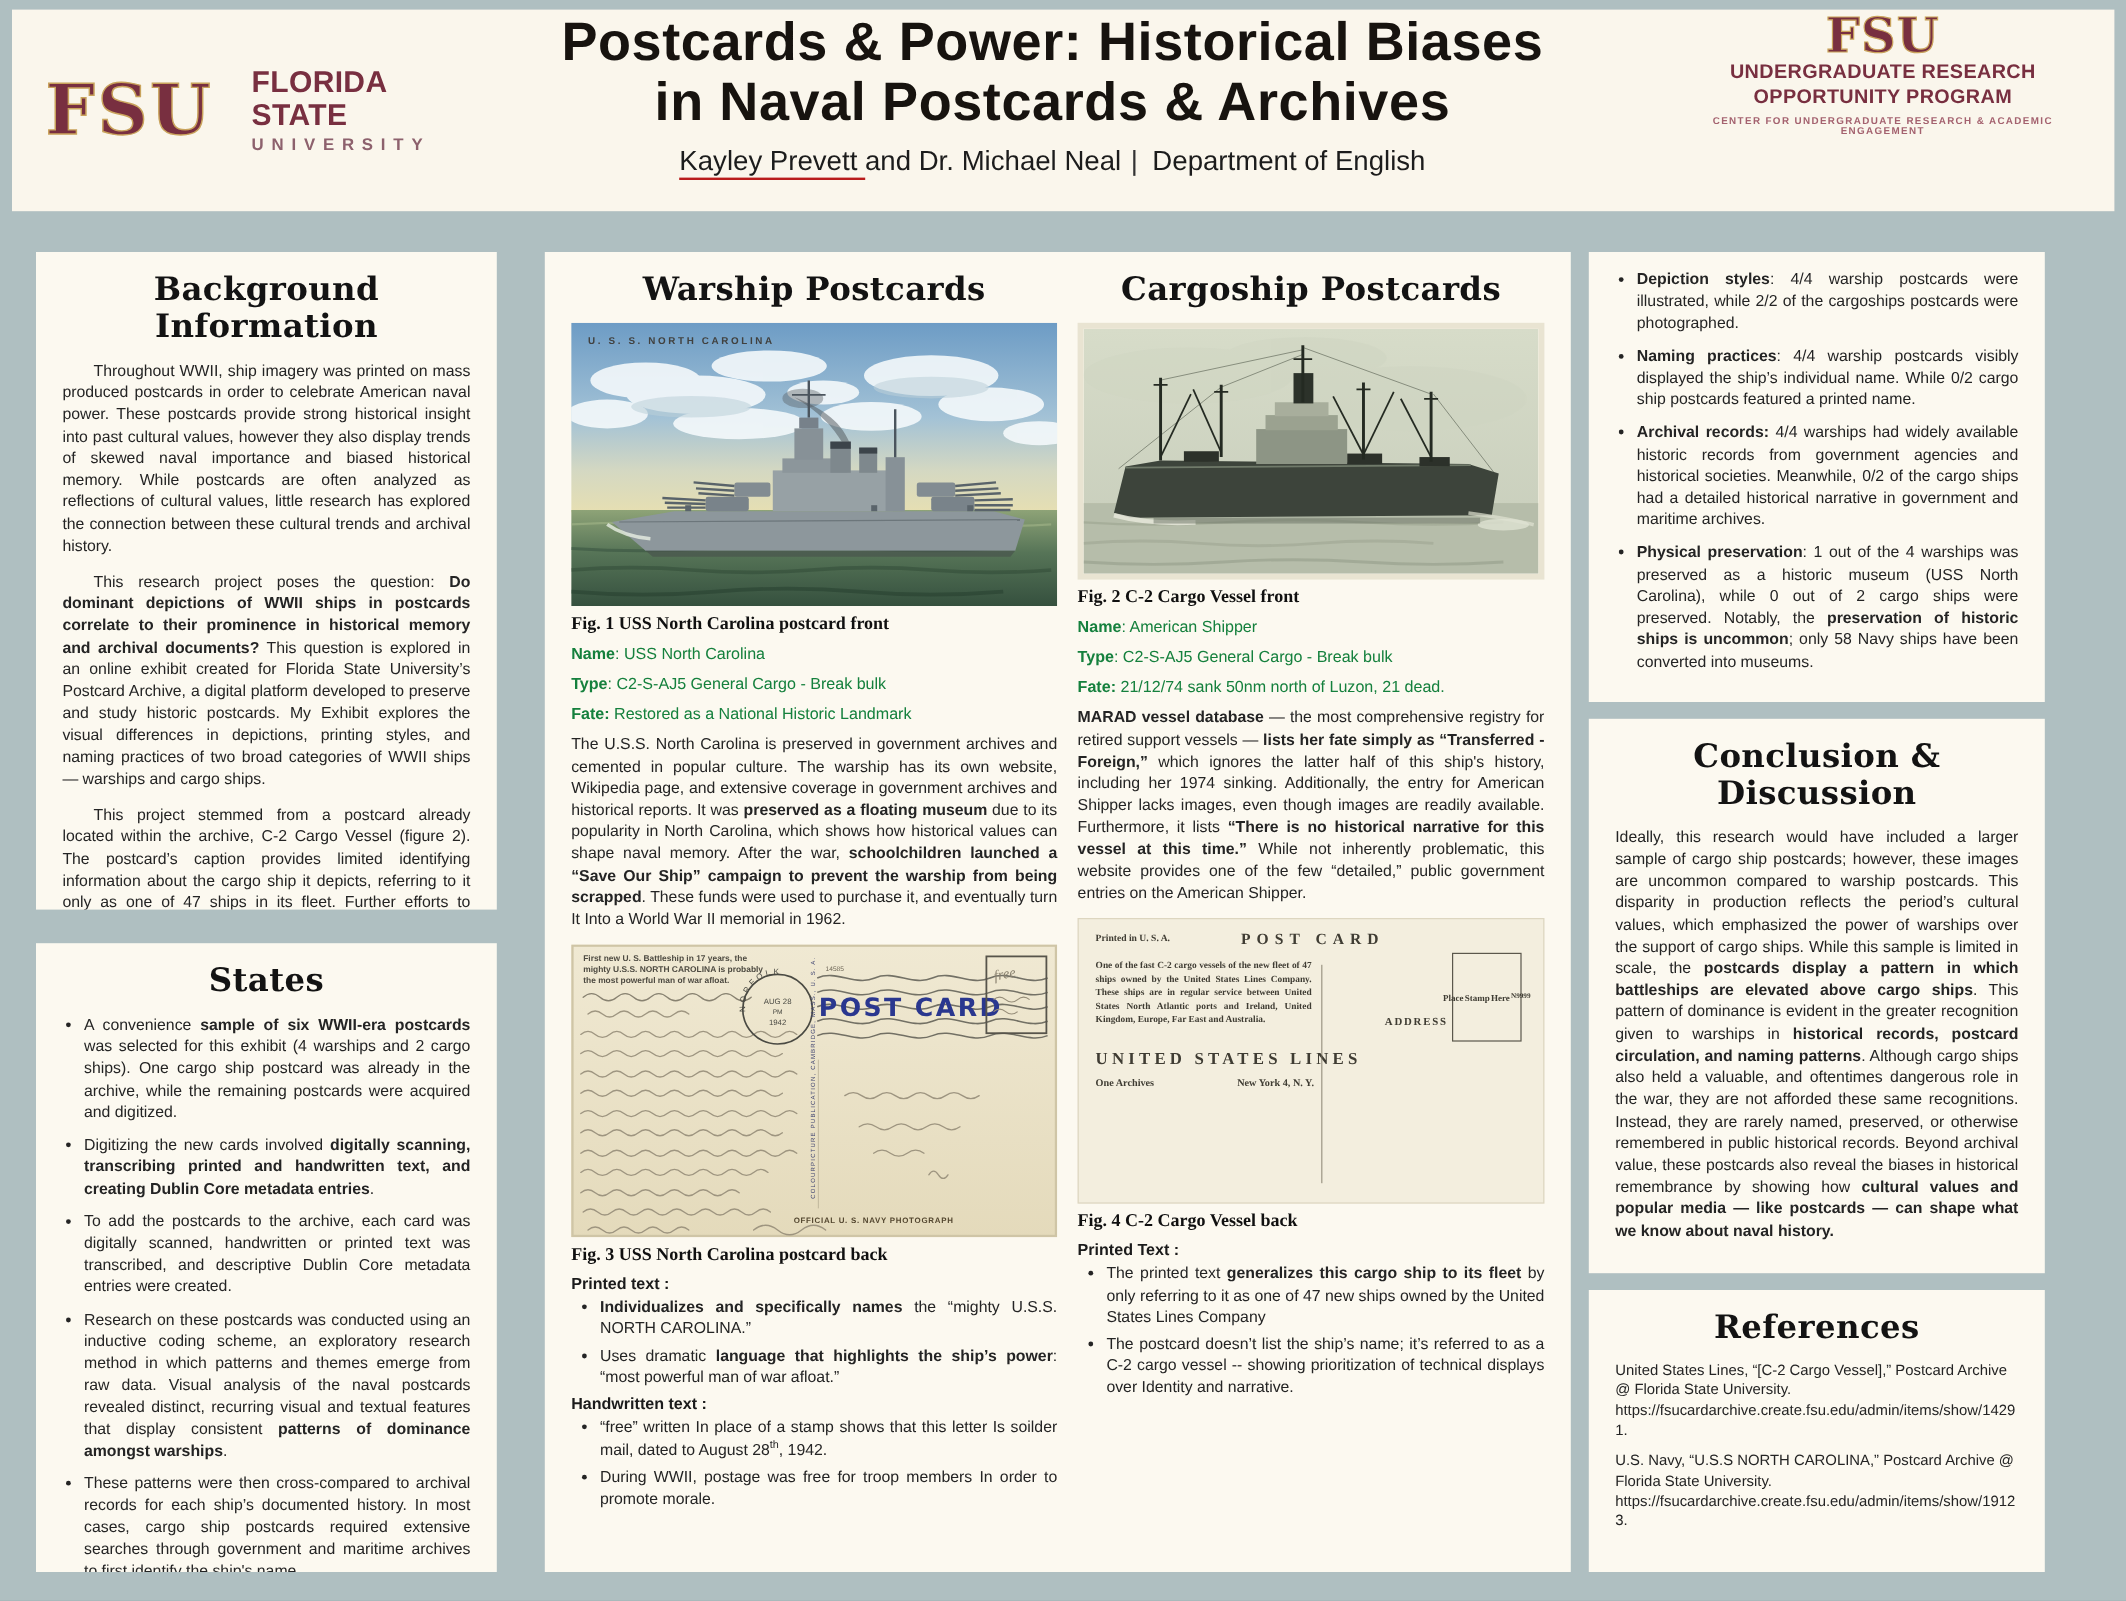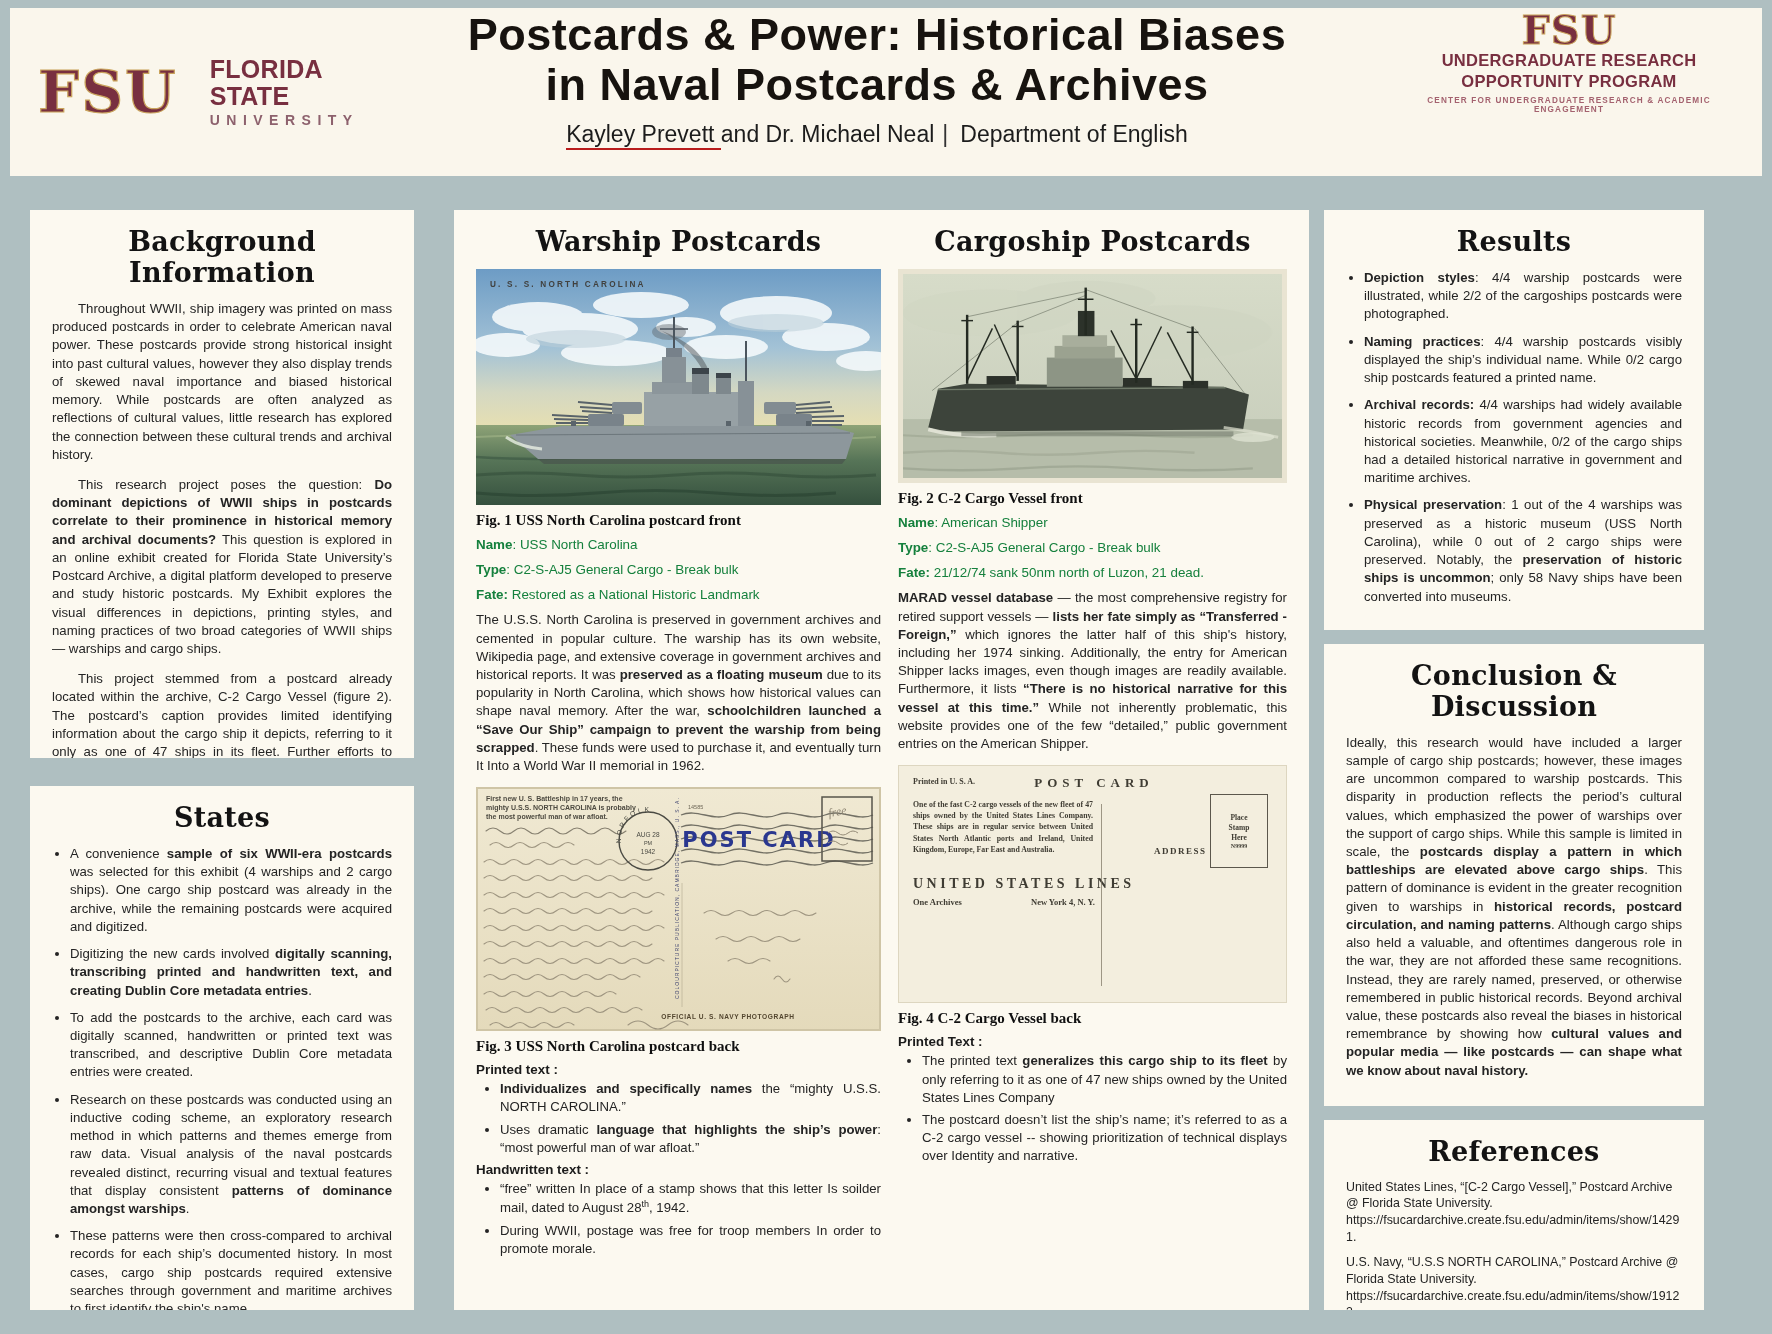--- a/index.html
+++ b/index.html
@@ -66,21 +66,21 @@
   .pc4-title{position:absolute;left:0;width:390px;top:9px;text-align:center;font-size:13px;
              letter-spacing:5px;font-weight:700;}
   .pc4-body{position:absolute;left:14px;top:33px;width:180px;font-size:7.8px;line-height:1.42;
             text-align:justify;margin:0;font-weight:600;}
   .pc4-usl{position:absolute;left:14px;top:110px;font-size:14px;font-weight:700;letter-spacing:3.5px;white-space:nowrap;}
   .pc4-addrline{position:absolute;left:14px;top:131px;width:182px;display:flex;justify-content:space-between;
                 font-size:8.5px;font-weight:700;}
   .pc4-divider{position:absolute;left:202px;top:38px;bottom:16px;width:1px;background:#77715f;opacity:.7;}
   .pc4-address{position:absolute;left:255px;top:80px;font-size:9px;font-weight:700;letter-spacing:1.5px;}
   .pc4-stamp{position:absolute;right:18px;top:28px;width:56px;height:72px;border:1.5px solid #5b574c;
-             display:flex;flex-direction:column;align-items:center;justify-content:center;gap:1px;
+             display:flex;flex-direction:row;align-items:center;justify-content:center;gap:1px;
              font-size:7.5px;font-weight:700;text-align:right;}
   .pc4-stamp .stamp-last{font-size:6px;}
 </style>
 </head>
 <body>
 
 <div class="poster">
 
   <header class="masthead">
     <div class="fsu-left">
@@ -400,21 +400,20 @@
         <p class="blabel">Printed Text :</p>
         <ul class="tight">
           <li><span>The printed text </span><span class="b">generalizes this cargo ship to its fleet</span><span> by only referring to it as one of 47 new ships owned by the United States Lines Company</span></li>
           <li><span>The postcard doesn’t list the ship’s name; it’s referred to as a C-2 cargo vessel -- showing prioritization of technical displays over Identity and narrative.</span></li>
         </ul>
       </div>
     </section>
 
     <div class="col-right">
       <section class="panel">
-        <h2>Results</h2>
         <ul>
           <li><span class="b">Depiction styles</span><span>: 4/4 warship postcards were illustrated, while 2/2 of the cargoships postcards were photographed.</span></li>
           <li><span class="b">Naming practices</span><span>: 4/4 warship postcards visibly displayed the ship’s individual name. While 0/2 cargo ship postcards featured a printed name.</span></li>
           <li><span class="b">Archival records:</span><span> 4/4 warships had widely available historic records from government agencies and historical societies. Meanwhile, 0/2 of the cargo ships had a detailed historical narrative in government and maritime archives.</span></li>
           <li><span class="b">Physical preservation</span><span>: 1 out of the 4 warships was preserved as a historic museum (USS North Carolina), while 0 out of 2 cargo ships were preserved. Notably, the </span><span class="b">preservation of historic ships is uncommon</span><span>; only 58 Navy ships have been converted into museums.</span></li>
         </ul>
       </section>
 
       <section class="panel">
         <h2>Conclusion &amp; Discussion</h2>

